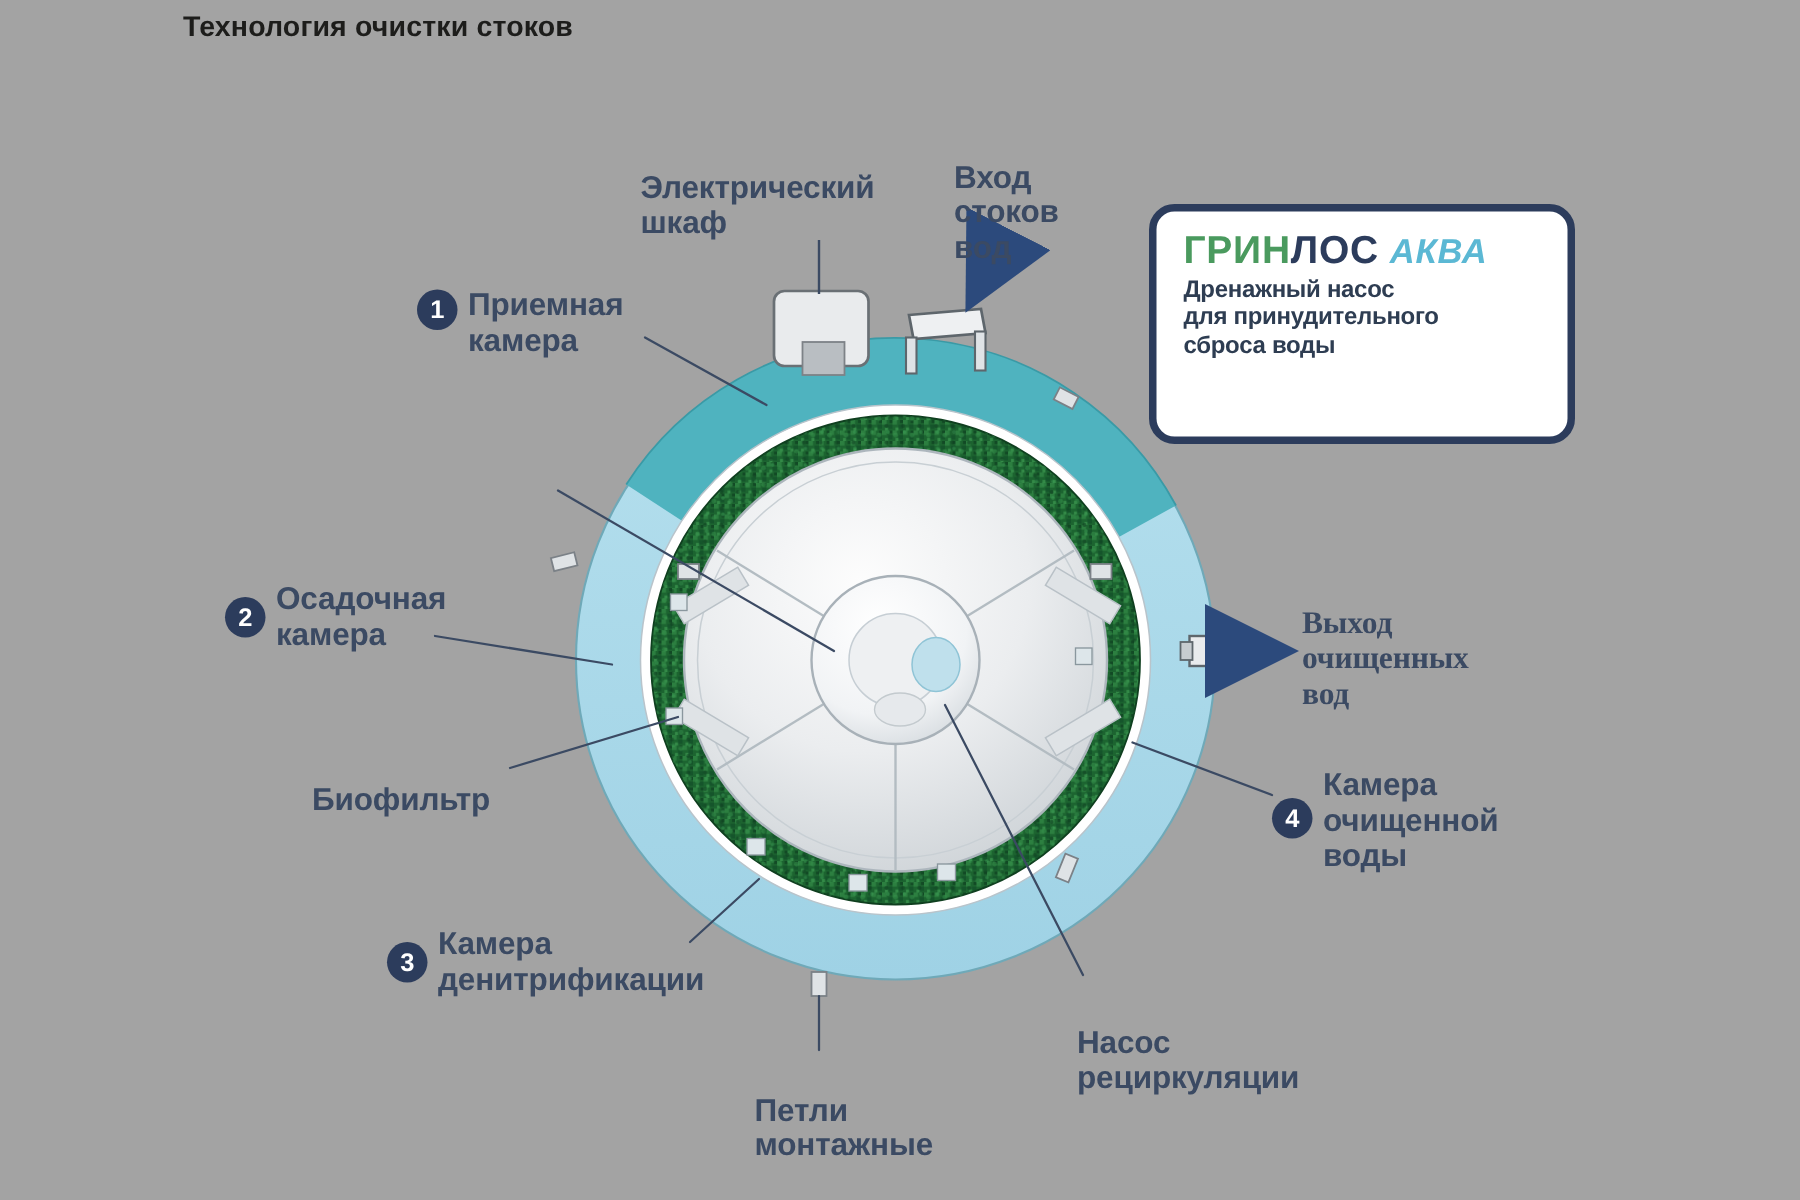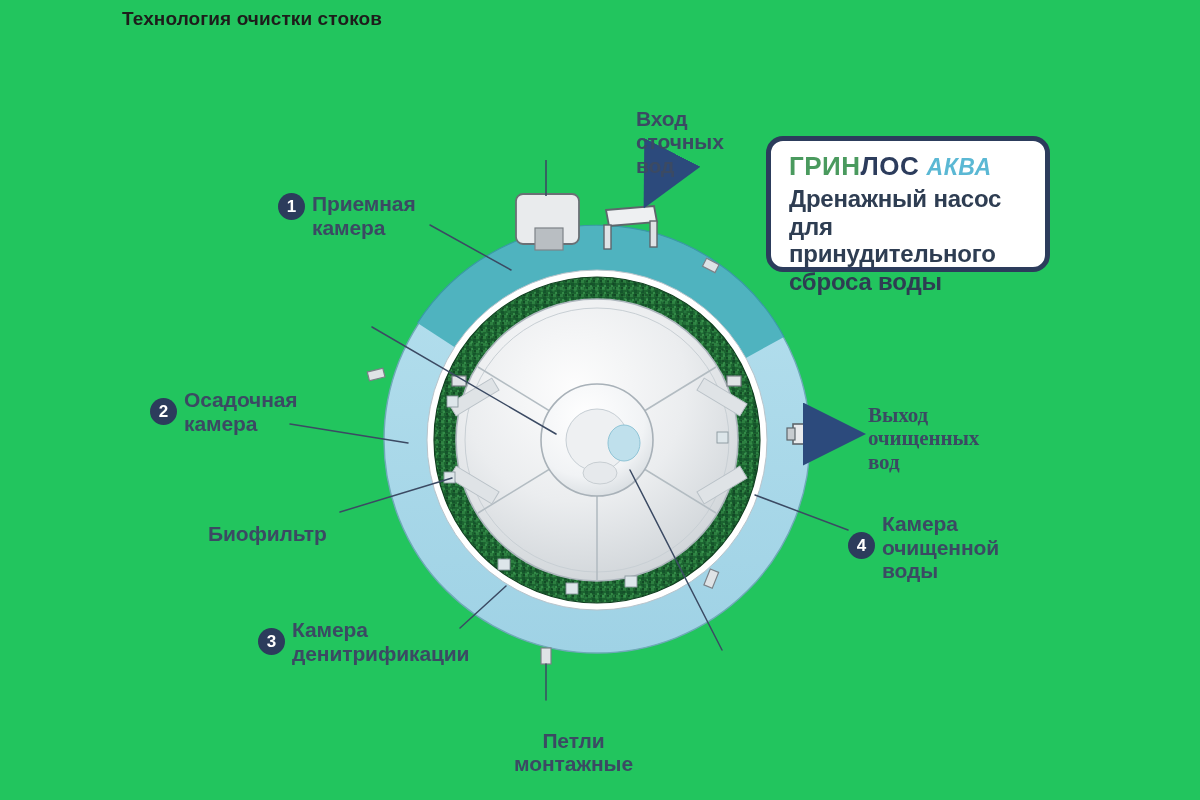--- a/index.html
+++ b/index.html
@@ -4,21 +4,21 @@
 <style>
   * { box-sizing: border-box; }
   html, body {
     margin: 0; padding: 0;
     background: #ffffff;
     font-family: "Liberation Sans", "DejaVu Sans", sans-serif;
   }
   #stage {
     position: relative;
     width: 1200px; height: 800px;
-    background: #22c55e;
+    background: #a3a3a3;
     overflow: hidden;
   }
 
   
   #page-title {
     position: absolute;
     left: 122px; top: 8px;
     font-size: 19px;
     font-weight: bold;
     color: #1d1d1b;
@@ -63,49 +63,49 @@
   .badge.lower { margin-top: 20px; }
   .badge.mid   { margin-top: 10px; }
   .ctext { display: block; }
 
   
   #lbl-receiving      { left: 278px; top: 192px; }
   #lbl-distributor    { left: 224px; top: 298px; }
   #lbl-sediment       { left: 150px; top: 388px; }
   #lbl-biofilter      { left: 208px; top: 498px; text-align: center; }
   #lbl-denitrif       { left: 258px; top: 618px; }
-  #lbl-loops          { left: 514px; top: 705px; text-align: center; }
+  #lbl-loops          { left: 503px; top: 705px; text-align: left; }
   #lbl-elcabinet      { left: 427px; top: 90px; }
   #lbl-inlet          { left: 636px; top: 83px; }
   #lbl-outlet         { left: 868px; top: 380px; font-family: Liberation Serif, serif; }
   #lbl-cleanchamber   { left: 848px; top: 512px; }
   #lbl-recircpump     { left: 718px; top: 660px; }
 
   
   #logo-box {
     position: absolute;
     left: 766px; top: 136px;
-    width: 284px; height: 136px;
+    width: 284px; height: 160px;
     border: 5px solid #2c3c5c;
     border-radius: 17px;
     background: #ffffff;
     padding: 12px 16px 10px 18px;
   }
   #logo-wordmark {
     font-size: 26px;
     font-weight: bold;
     line-height: 1;
     white-space: nowrap;
     margin-bottom: 6px;
   }
   .lg-green { color: #4a9a5e; letter-spacing: .5px; }
   .lg-dark  { color: #2c3c5c; letter-spacing: .5px; }
   .lg-aqua  { color: #5bb8d4; font-style: italic; font-size: 23px; letter-spacing: .5px; }
   #logo-caption {
-    font-size: 24px;
+    font-size: 16px;
     font-weight: bold;
     color: #2e3d52;
     line-height: 1.15;
     white-space: pre-line;
     letter-spacing: -.2px;
   }
 </style>
 </head>
 <body>
 
@@ -264,40 +264,48 @@
     <span class="badge mid">3</span>
     <span class="ctext">Камера
 денитрификации</span>
   </div>
 
   <div class="callout" id="lbl-loops">
     <span class="ctext">Петли
 монтажные</span>
   </div>
 
+  <div class="callout" id="lbl-elcabinet">
+    <span class="ctext">Электрический
+шкаф</span>
+  </div>
 
   <div class="callout" id="lbl-inlet">
     <span class="ctext">Вход
-сточных
+стоков
 вод</span>
   </div>
 
   <div class="callout" id="lbl-outlet">
     <span class="ctext">Выход
 очищенных
 вод</span>
   </div>
 
   <div class="callout numbered" id="lbl-cleanchamber">
     <span class="badge lower">4</span>
     <span class="ctext">Камера
 очищенной
  воды</span>
   </div>
 
+  <div class="callout" id="lbl-recircpump">
+    <span class="ctext">Насос
+рециркуляции</span>
+  </div>
 
   <div id="logo-box">
     <div id="logo-wordmark">
       <span class="lg-green">ГРИН</span><span class="lg-dark">ЛОС</span> <span class="lg-aqua">АКВА</span>
     </div>
     <div id="logo-caption">Дренажный насос
 для принудительного
 сброса воды</div>
   </div>
 

